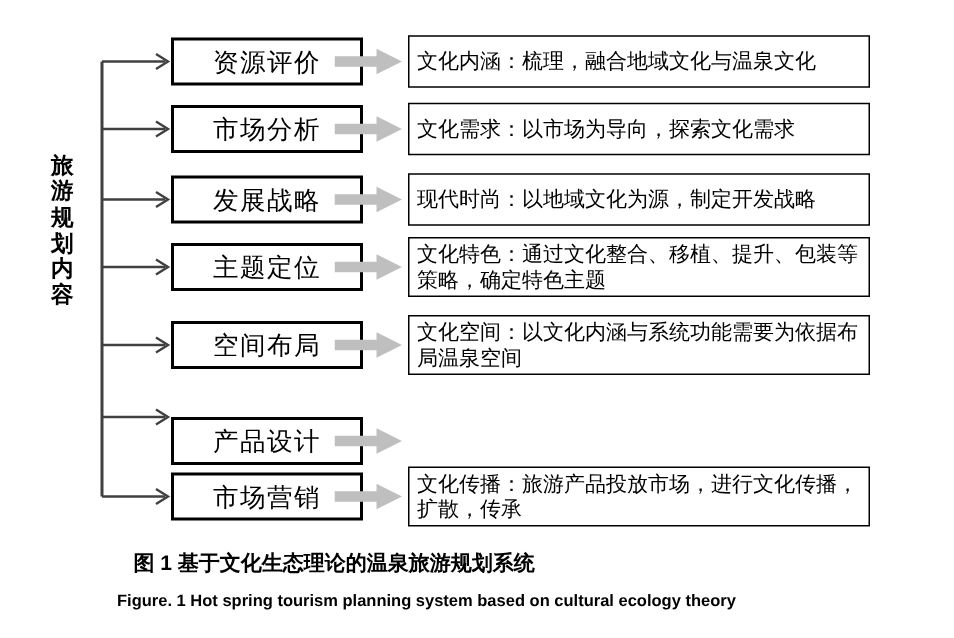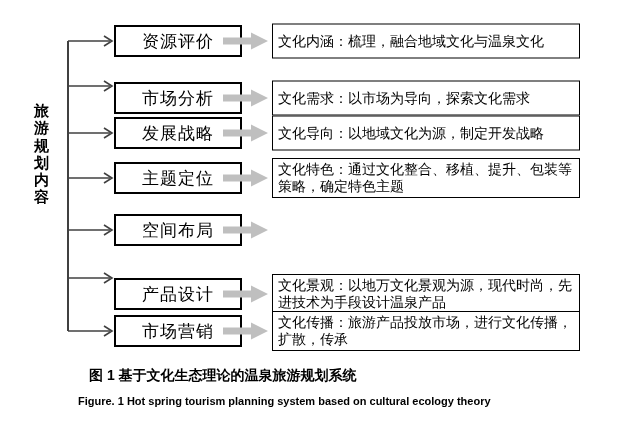--- a/index.html
+++ b/index.html
@@ -29,21 +29,21 @@
     top: 0;
     pointer-events: none;
   }
   .row {
     position: absolute;
     left: 0;
     width: 636px;
     height: 32px;
   }
   .row.r1 { top: 25px; }
-  .row.r2 { top: 82px; }
+  .row.r2 { top: 70px; }
   .row.r3 { top: 117px; }
   .row.r4 { top: 162px; }
   .row.r5 { top: 214px; }
   .row.r6 { top: 278px; }
   .row.r7 { top: 315px; }
   .lbox {
     position: absolute;
     left: 114px;
     top: 0;
     width: 128px;
@@ -154,44 +154,44 @@
         <polygon points="0,5.5 28,5.5 28,0.5 45,9 28,17.5 28,12.5 0,12.5"></polygon>
       </svg>
     <div class="rbox">文化需求：以市场为导向，探索文化需求</div>
   </div>
 
   <div class="row r3">
     <div class="lbox">发展战略</div>
     <svg class="flow-arrow" width="45" height="18">
         <polygon points="0,5.5 28,5.5 28,0.5 45,9 28,17.5 28,12.5 0,12.5"></polygon>
       </svg>
-    <div class="rbox">文化导向：以地域文化为源，制定开发战略</div>
+    <div class="rbox">现代时尚：以地域文化为源，制定开发战略</div>
   </div>
 
   <div class="row r4">
     <div class="lbox">主题定位</div>
     <svg class="flow-arrow" width="45" height="18">
         <polygon points="0,5.5 28,5.5 28,0.5 45,9 28,17.5 28,12.5 0,12.5"></polygon>
       </svg>
     <div class="rbox">文化特色：通过文化整合、移植、提升、包装等策略，确定特色主题</div>
   </div>
 
   <div class="row r5">
     <div class="lbox">空间布局</div>
     <svg class="flow-arrow" width="45" height="18">
         <polygon points="0,5.5 28,5.5 28,0.5 45,9 28,17.5 28,12.5 0,12.5"></polygon>
       </svg>
+    <div class="rbox">文化空间：以文化内涵与系统功能需要为依据布局温泉空间</div>
   </div>
 
   <div class="row r6">
     <div class="lbox">产品设计</div>
     <svg class="flow-arrow" width="45" height="18">
         <polygon points="0,5.5 28,5.5 28,0.5 45,9 28,17.5 28,12.5 0,12.5"></polygon>
       </svg>
-    <div class="rbox">文化景观：以地万文化景观为源，现代时尚，先进技术为手段设计温泉产品</div>
   </div>
 
   <div class="row r7">
     <div class="lbox">市场营销</div>
     <svg class="flow-arrow" width="45" height="18">
         <polygon points="0,5.5 28,5.5 28,0.5 45,9 28,17.5 28,12.5 0,12.5"></polygon>
       </svg>
     <div class="rbox">文化传播：旅游产品投放市场，进行文化传播，扩散，传承</div>
   </div>
 

